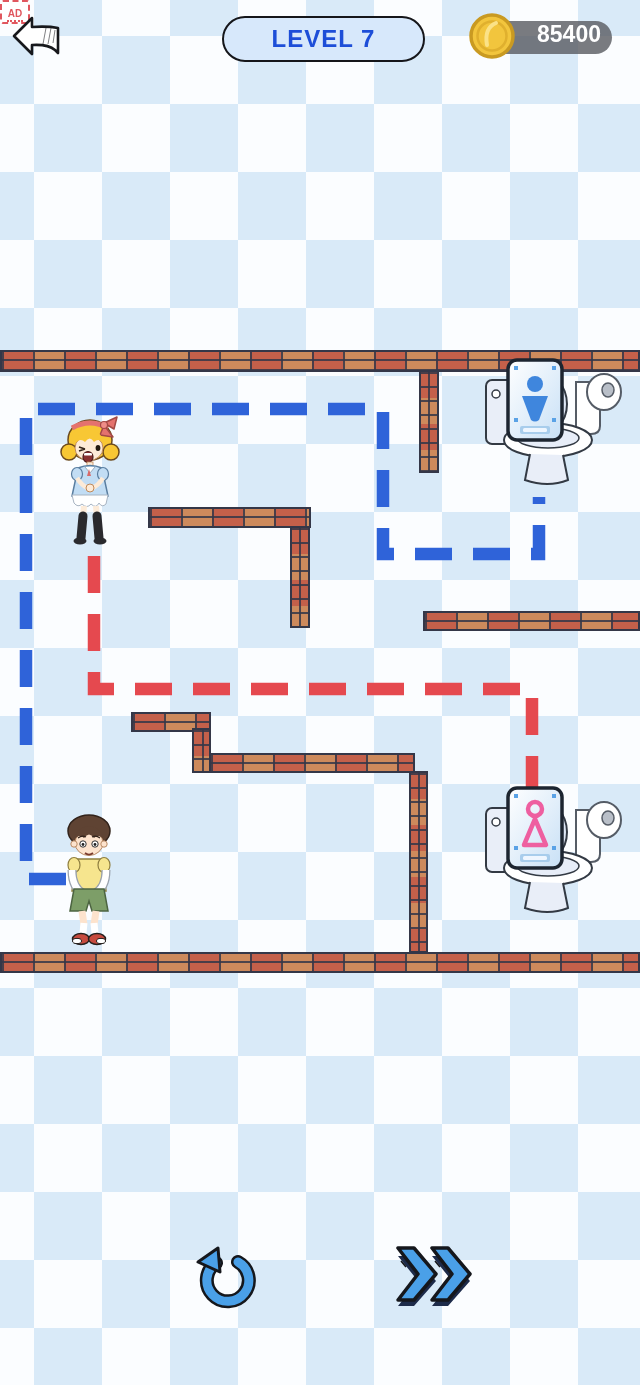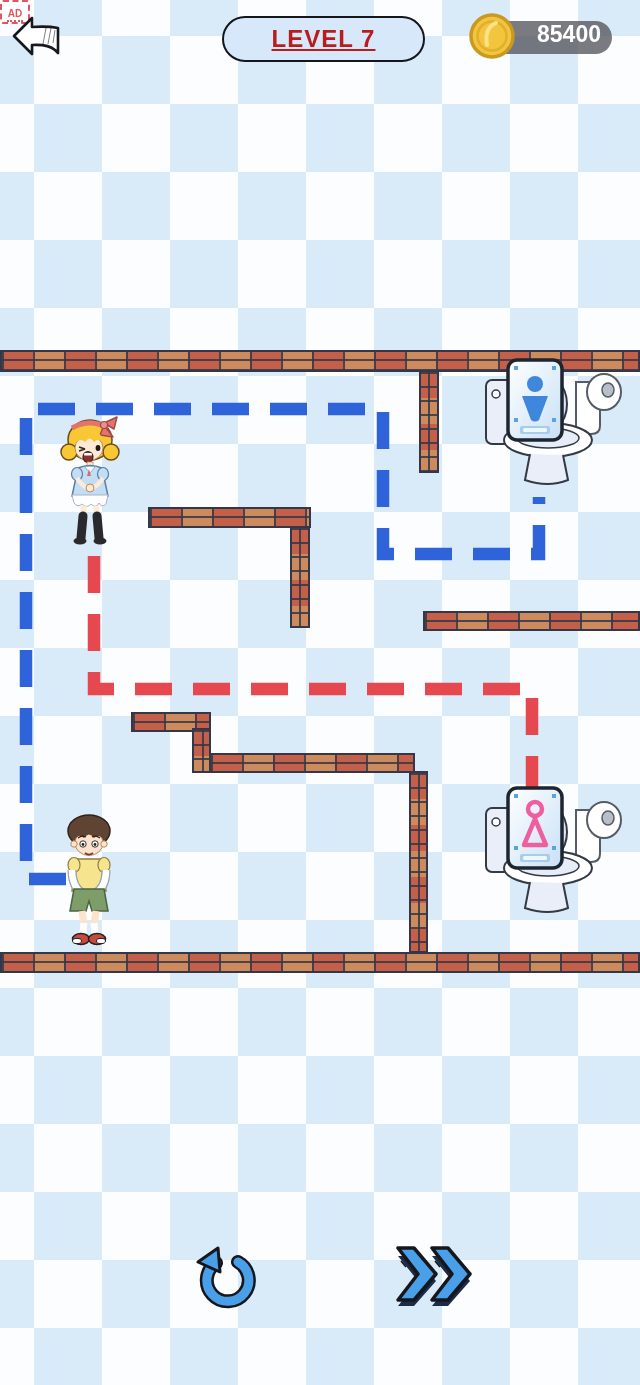--- a/index.html
+++ b/index.html
@@ -13,21 +13,21 @@
     background-size:136px 136px;
     background-position:-34px -32px,34px 36px;
   }
   
   .hdr-el{position:absolute;z-index:50;}
   .back-btn{left:12px;top:14px;width:52px;height:46px;cursor:pointer;}
   .level-pill{
     left:222px;top:16px;width:203px;height:46px;box-sizing:border-box;
     background:#d7e8fb;border:2.5px solid #15161a;border-radius:24px;
     display:flex;align-items:center;justify-content:center;
-    font-size:24px;font-weight:800;letter-spacing:1px;color:#b91c1c;text-decoration:underline;
+    font-size:24px;font-weight:800;letter-spacing:1px;color:#1d4ed8;
   }
   .coin-pill{
     left:490px;top:21px;width:122px;height:33px;box-sizing:border-box;
     background:rgba(92,94,100,.82);border-radius:17px;
     display:flex;align-items:flex-start;justify-content:flex-end;padding-right:11px;
     font-size:23px;font-weight:800;color:#ffffff;
   }
   .coin-icon{left:468px;top:12px;width:48px;height:48px;z-index:51;}
   
   .maze-area{position:absolute;left:0;top:350px;width:640px;height:623px;z-index:1;}

